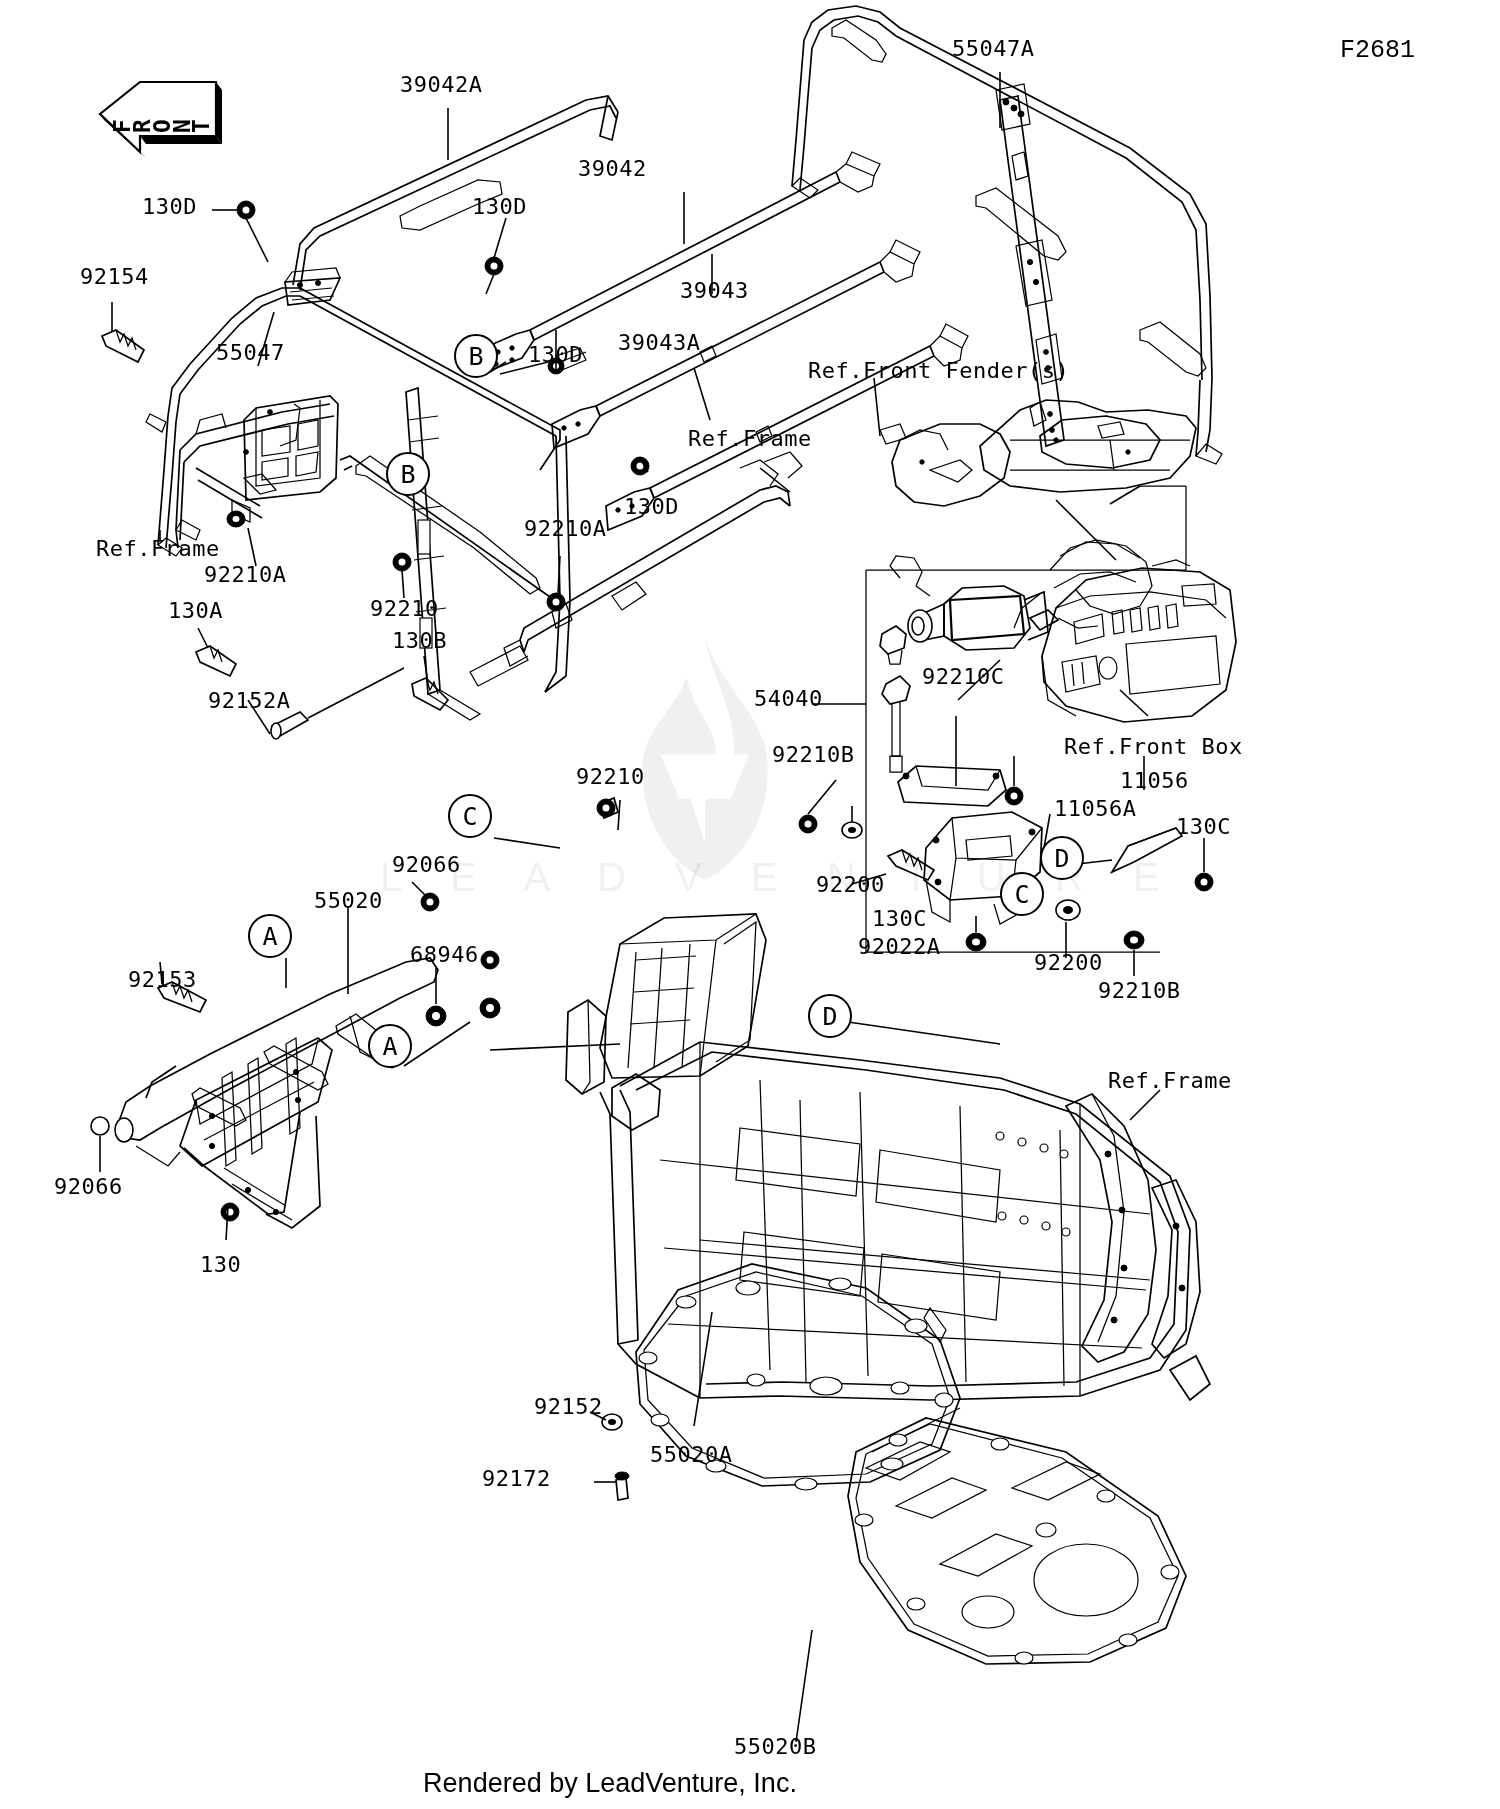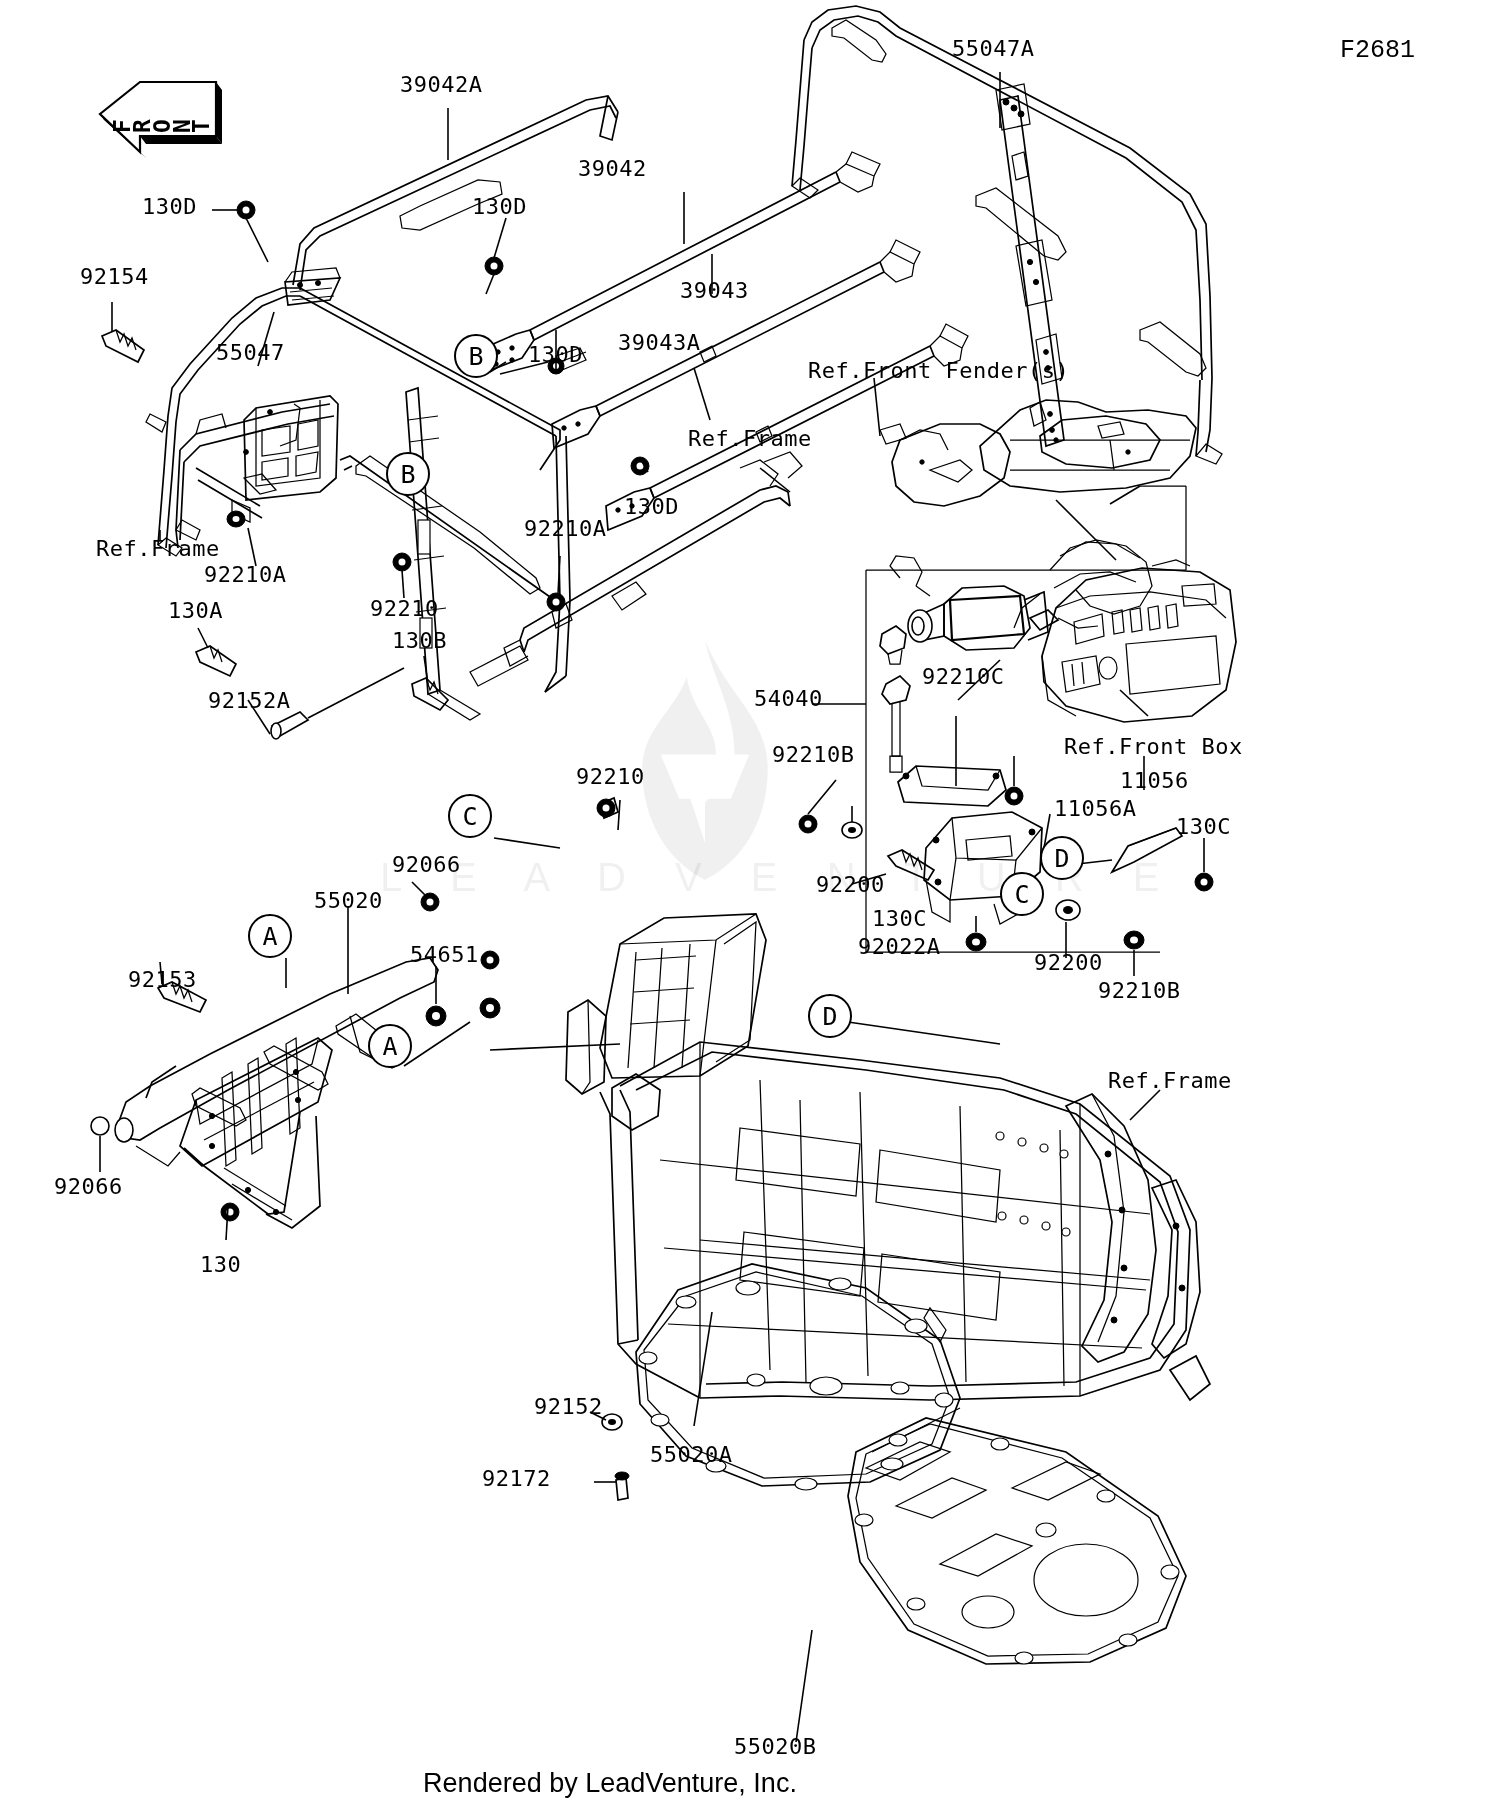--- a/index.html
+++ b/index.html
@@ -629,21 +629,21 @@
   <div class="lbl" style="left:1176px;top:816px;">130C</div>
   <div class="lbl" style="left:816px;top:874px;">92200</div>
   <div class="lbl" style="left:872px;top:908px;">130C</div>
   <div class="lbl" style="left:858px;top:936px;">92022A</div>
   <div class="lbl" style="left:1034px;top:952px;">92200</div>
   <div class="lbl" style="left:1098px;top:980px;">92210B</div>
 
   <div class="lbl" style="left:576px;top:766px;">92210</div>
   <div class="lbl" style="left:392px;top:854px;">92066</div>
   <div class="lbl" style="left:314px;top:890px;">55020</div>
-  <div class="lbl" style="left:410px;top:944px;">54651</div>
+  <div class="lbl" style="left:410px;top:944px;">68946</div>
   <div class="lbl" style="left:128px;top:926px;margin-top:43px;">92153</div>
   <div class="lbl" style="left:54px;top:1176px;">92066</div>
   <div class="lbl" style="left:200px;top:1254px;">130</div>
   <div class="lbl" style="left:1108px;top:1070px;">Ref.Frame</div>
 
   <div class="lbl" style="left:510px;top:1396px;margin-left:24px;">92152</div>
   <div class="lbl" style="left:482px;top:1468px;">92172</div>
   <div class="lbl" style="left:650px;top:1444px;">55020A</div>
   <div class="lbl" style="left:734px;top:1736px;">55020B</div>
 

